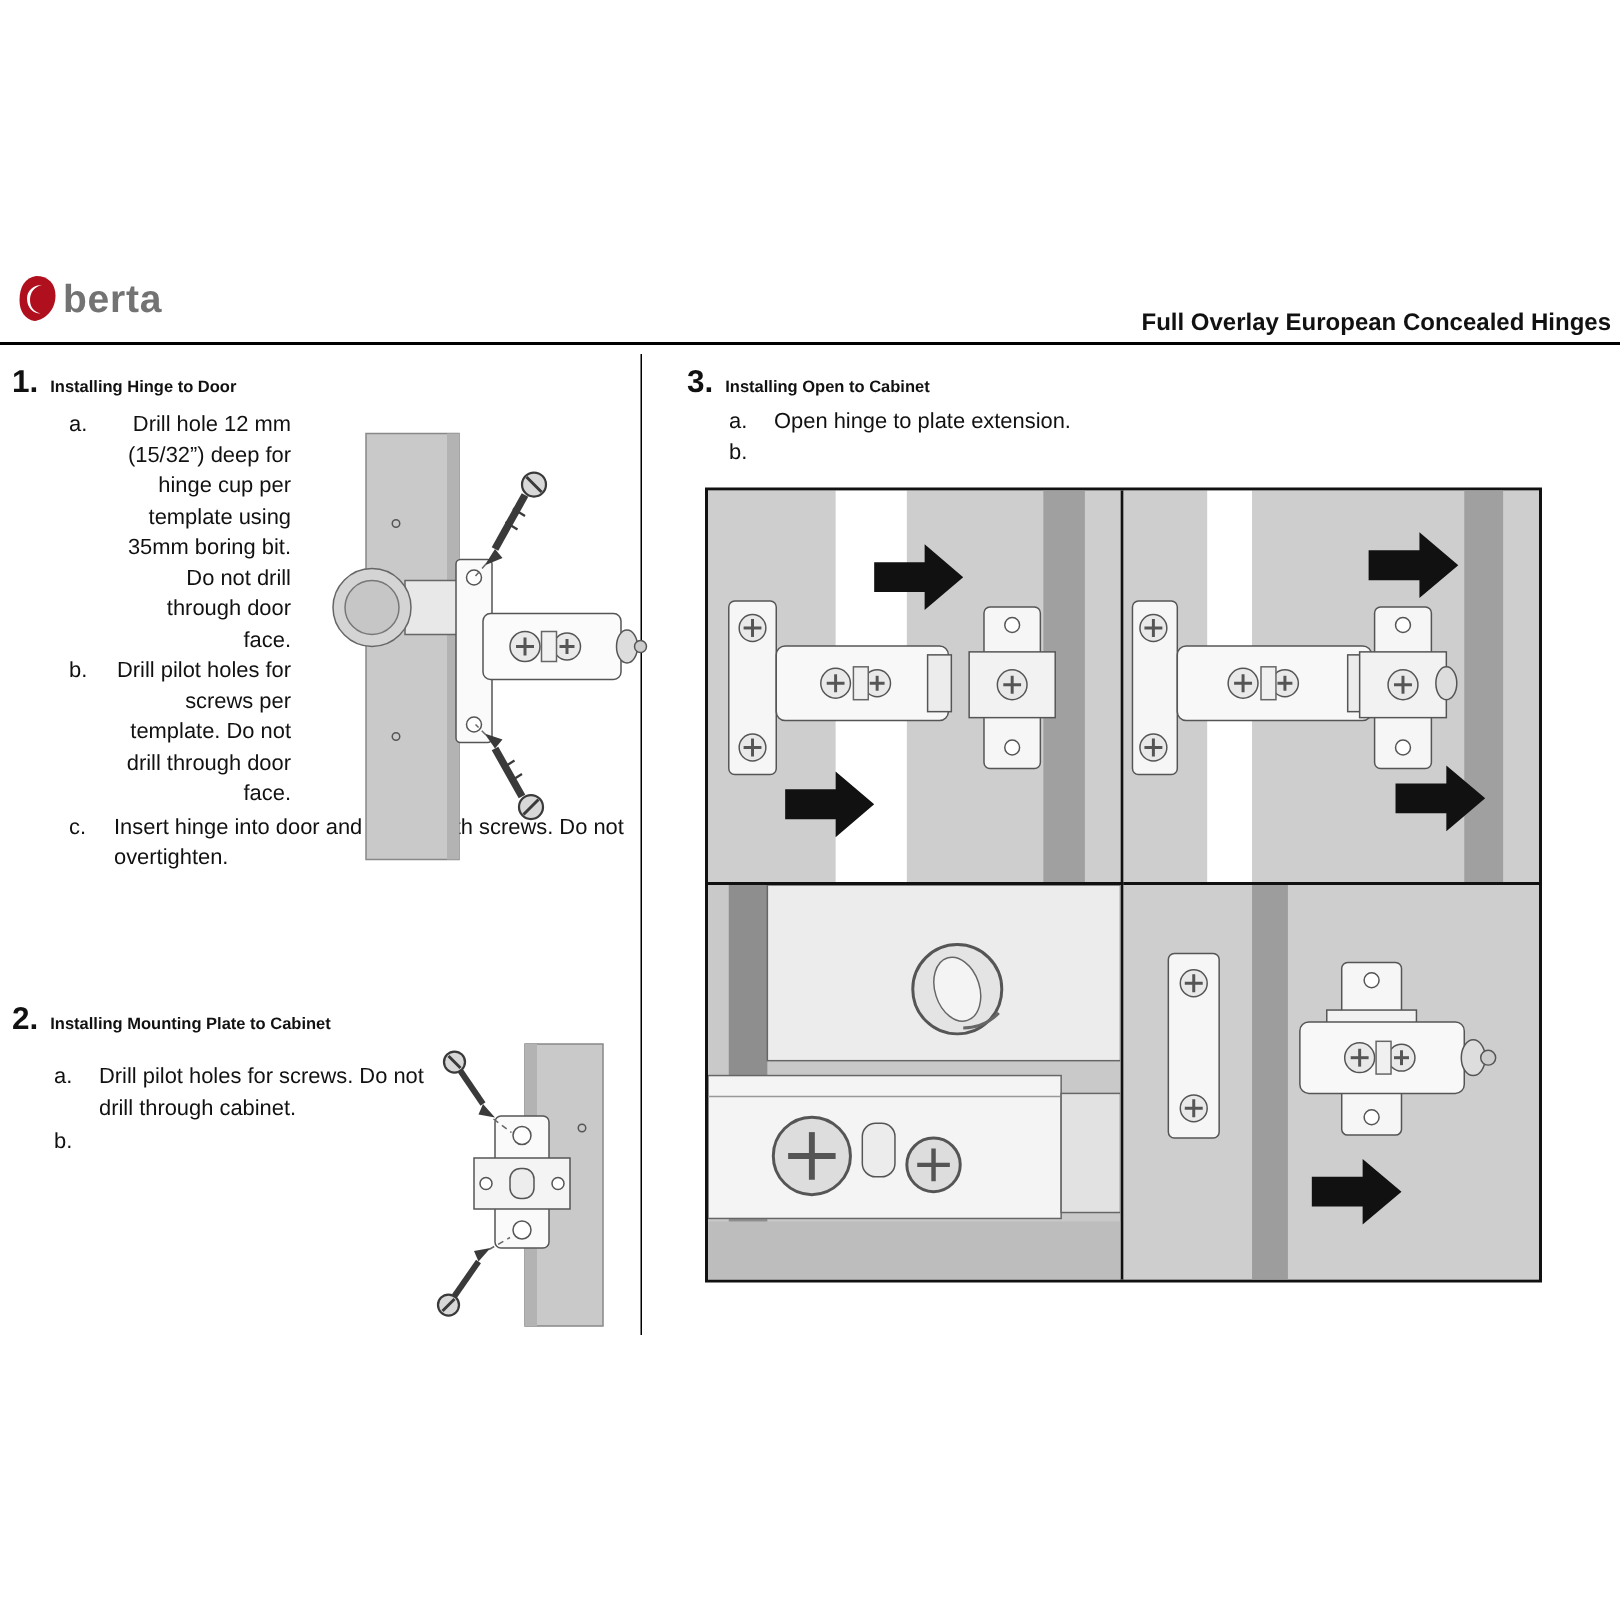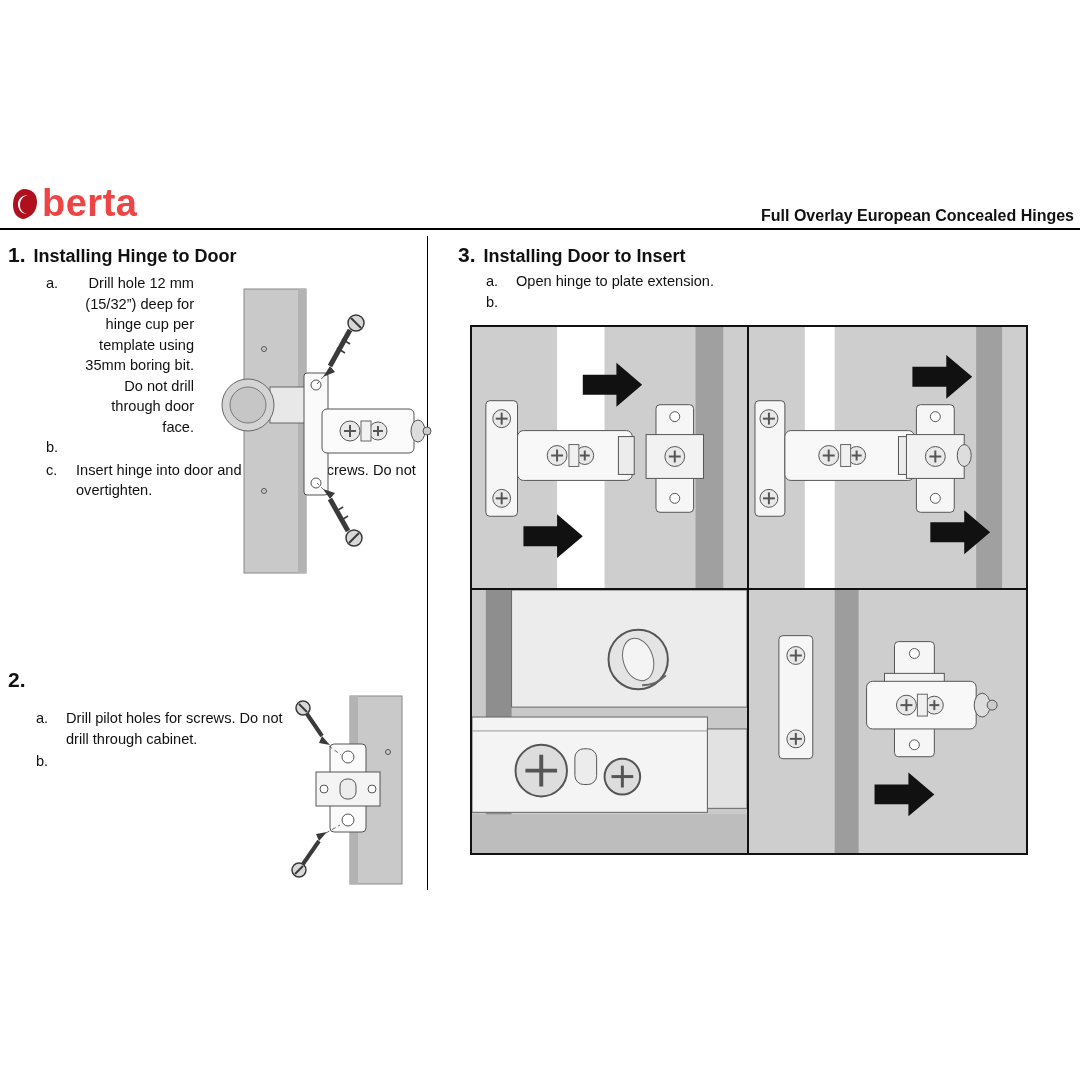--- a/index.html
+++ b/index.html
@@ -5,31 +5,31 @@
   html,body { margin:0; padding:0; }
   body {
     width:1080px; height:1080px; background:#ffffff; position:relative;
     font-family:"Liberation Sans", sans-serif; color:#111;
     overflow:hidden;
   }
   .page { position:absolute; inset:0; }
 
   
   .logo { position:absolute; left:10px; top:182px; display:flex; align-items:center; gap:2px; }
-  .logo-text { font-size:38px; font-weight:bold; letter-spacing:0.5px; color:#ef4444; }
+  .logo-text { font-size:26px; font-weight:bold; letter-spacing:0.5px; color:#737373; }
   .header-title { position:absolute; right:6px; top:207px; font-size:16px; font-weight:bold; }
   .header-rule { position:absolute; left:0; right:0; top:228px; border-top:2px solid #000; }
 
   
   .col-divider { position:absolute; left:427px; top:236px; height:654px; width:0; border-left:1.5px solid #000; }
 
   .section { position:absolute; }
   .section-heading { display:flex; align-items:baseline; gap:8px; font-weight:bold; }
   .sec-num { font-size:21px; }
-  .sec-title { font-size:18px; }
+  .sec-title { font-size:11px; }
 
   .item { display:flex; font-size:14.6px; line-height:20.5px; }
   .item .lbl { width:30px; flex:none; }
 
   #section1 { left:8px; top:243px; width:416px; }
   .s1-row { position:relative; margin-top:6px; }
   .s1-list { margin-left:38px; width:152px; }
   .s1-list .txt { width:118px;text-align:right; }
   .illus1 { position:absolute; left:196px; top:14px; width:232px; height:288px; }
   .s1-item-c { margin-left:38px; margin-top:2px; width:382px; }
@@ -77,20 +77,21 @@
       <span class="sec-title">Installing Hinge to Door</span>
     </div>
     <div class="s1-row">
       <div class="s1-list">
         <div class="item">
           <span class="lbl">a.</span>
           <span class="txt">Drill hole 12 mm (15/32”) deep for hinge cup per template using 35mm boring bit. Do not drill through door face.</span>
         </div>
         <div class="item">
           <span class="lbl">b.</span>
+          <span class="txt">Drill pilot holes for screws per template. Do not drill through door face.</span>
         </div>
       </div>
 
       <svg class="illus1" viewBox="0 0 232 288">
         <g>
           <rect x="40" y="2" width="62" height="284" fill="#c9c9c9" stroke="#888" stroke-width="1"></rect>
           <rect x="94" y="2" width="8" height="284" fill="#b3b3b3"></rect>
           <circle cx="60" cy="62" r="2.5" fill="none" stroke="#555"></circle>
           <circle cx="60" cy="204" r="2.5" fill="none" stroke="#555"></circle>
         </g>
@@ -138,20 +139,21 @@
     </div>
     <div class="item s1-item-c">
       <span class="lbl">c.</span>
       <span class="txt">Insert hinge into door and fasten with screws. Do not overtighten.</span>
     </div>
   </div>
 
   <div class="section" id="section2">
     <div class="section-heading">
       <span class="sec-num">2.</span>
+      <span class="sec-title">Installing Mounting Plate to Cabinet</span>
     </div>
     <div class="s2-list">
       <div class="item">
         <span class="lbl">a.</span>
         <span class="txt">Drill pilot holes for screws. Do not drill through cabinet.</span>
       </div>
       <div class="item">
         <span class="lbl">b.</span>
       </div>
     </div>
@@ -184,21 +186,21 @@
         <circle cx="13" cy="176" r="7" fill="#d8d8d8" stroke="#3a3a3a" stroke-width="1.5"></circle>
         <line x1="9" y1="180" x2="17" y2="172" stroke="#3a3a3a" stroke-width="2"></line>
         <line x1="40" y1="139" x2="54" y2="131" stroke="#666" stroke-dasharray="4 3"></line>
       </g>
     </svg>
   </div>
 
   <div class="section" id="section3">
     <div class="section-heading">
       <span class="sec-num">3.</span>
-      <span class="sec-title">Installing Door to Insert</span>
+      <span class="sec-title">Installing Open to Cabinet</span>
     </div>
     <div class="s3-list">
       <div class="item">
         <span class="lbl">a.</span>
         <span class="txt">Open hinge to plate extension.</span>
       </div>
       <div class="item">
         <span class="lbl">b.</span>
       </div>
     </div>

